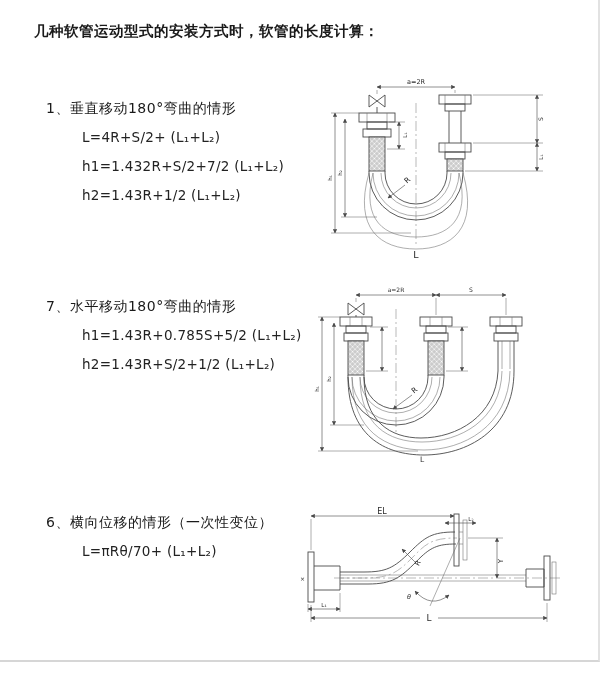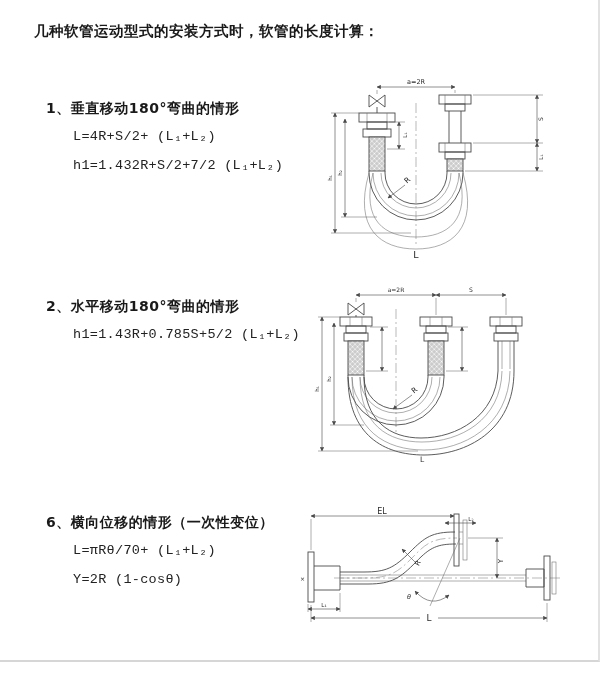--- a/index.html
+++ b/index.html
@@ -6,40 +6,41 @@
   .page{
     position:relative;width:600px;height:662px;background:#fff;overflow:hidden;
     font-family:"DejaVu Sans","Liberation Sans",sans-serif;color:#1c1c1c;
     box-sizing:border-box;border-right:2px solid #e2e2e2;border-bottom:2px solid #d6d6d6;
   }
   .title{
     position:absolute;left:34px;top:22px;font-size:14.5px;font-weight:600;
     letter-spacing:0.5px;color:#1a1a1a;white-space:nowrap;
   }
   .sec{position:absolute;left:46px;width:270px;}
-  .sec .heading{font-size:14px;font-weight:700;letter-spacing:0.5px;color:#1a1a1a;white-space:nowrap;}
-  .sec .formula{margin:9px 0 0 27px;font-size:13.5px;letter-spacing:0.3px;color:#222;white-space:nowrap;line-height:20px;font-family:Liberation Mono, monospace;}
+  .sec .heading{font-size:14px;font-weight:400;letter-spacing:0.5px;color:#1a1a1a;white-space:nowrap;}
+  .sec .formula{margin:9px 0 0 36px;font-size:13.5px;letter-spacing:0.3px;color:#222;white-space:nowrap;line-height:20px;}
   svg.diag{position:absolute;}
   svg .ln{stroke:#4a4a4a;stroke-width:0.9;fill:none;}
   svg .thin{stroke:#6a6a6a;stroke-width:0.55;fill:none;}
   svg .dim{stroke:#555;stroke-width:0.65;fill:none;}
   svg .cl{stroke:#8a8a8a;stroke-width:0.6;fill:none;stroke-dasharray:10 3 2 3;}
   svg text{font-family:"DejaVu Sans",sans-serif;fill:#2a2a2a;}
 </style>
 </head>
 <body>
 
 <div class="page">
 
   <div class="title">几种软管运动型式的安装方式时，软管的长度计算：</div>
 
   <div class="sec" style="top:100px">
     <div class="heading">1、垂直移动180°弯曲的情形</div>
     <div class="formula">L=4R+S/2+ (L₁+L₂)</div>
     <div class="formula">h1=1.432R+S/2+7/2 (L₁+L₂)</div>
+    <div class="formula">h2=1.43R+1/2 (L₁+L₂)</div>
   </div>
 
   <svg class="diag" style="left:315px;top:75px" width="270" height="190" viewBox="0 0 270 190">
     <defs>
       <marker id="ar1" viewBox="0 0 10 10" refX="9" refY="5" markerWidth="6.5" markerHeight="6.5" orient="auto-start-reverse">
         <path d="M0,0 L10,5 L0,10 z" fill="#4a4a4a"></path>
       </marker>
       <pattern id="br1" width="3.5" height="3.5" patternUnits="userSpaceOnUse" patternTransform="rotate(45)">
         <rect width="3.5" height="3.5" fill="#fff"></rect>
         <path d="M0,0 H3.5 M0,1.75 H3.5 M0,0 V3.5 M1.75,0 V3.5" stroke="#8a8a8a" stroke-width="0.45"></path>
@@ -100,22 +101,23 @@
     <text font-size="6" transform="translate(228,44) rotate(-90)" text-anchor="middle">S</text>
     <text font-size="5.5" transform="translate(228,82) rotate(-90)" text-anchor="middle">L₁</text>
 
     <path class="dim" d="M90,110 L73,123" marker-end="url(#ar1)"></path>
     <text font-size="7.5" transform="translate(94,107) rotate(-42)" text-anchor="middle">R</text>
 
     <text font-size="9.5" x="101" y="183" text-anchor="middle" fill="#222">L</text>
   </svg>
 
   <div class="sec" style="top:298px">
-    <div class="heading">2、水平移动180°弯曲的情形</div>
+    <div class="heading">7、水平移动180°弯曲的情形</div>
     <div class="formula">h1=1.43R+0.785S+5/2 (L₁+L₂)</div>
+    <div class="formula">h2=1.43R+S/2+1/2 (L₁+L₂)</div>
   </div>
 
   <svg class="diag" style="left:308px;top:283px" width="272" height="182" viewBox="0 0 272 182">
     <defs>
       <marker id="ar2" viewBox="0 0 10 10" refX="9" refY="5" markerWidth="6.5" markerHeight="6.5" orient="auto-start-reverse">
         <path d="M0,0 L10,5 L0,10 z" fill="#4a4a4a"></path>
       </marker>
       <pattern id="br2" width="3.5" height="3.5" patternUnits="userSpaceOnUse" patternTransform="rotate(45)">
         <rect width="3.5" height="3.5" fill="#fff"></rect>
         <path d="M0,0 H3.5 M0,1.75 H3.5 M0,0 V3.5 M1.75,0 V3.5" stroke="#8a8a8a" stroke-width="0.45"></path>
@@ -186,21 +188,20 @@
 
     <path class="dim" d="M104,112 L85,126" marker-end="url(#ar2)"></path>
     <text font-size="7.5" transform="translate(108,109) rotate(-40)" text-anchor="middle">R</text>
 
     <text font-size="7.5" x="114" y="179" text-anchor="middle" fill="#222">L</text>
   </svg>
 
   <div class="sec" style="top:514px">
     <div class="heading">6、横向位移的情形（一次性变位）</div>
     <div class="formula">L=πRθ/70+ (L₁+L₂)</div>
-    <div class="formula">Y=2R (1-cosθ)</div>
   </div>
 
   <svg class="diag" style="left:298px;top:506px" width="292" height="128" viewBox="0 0 292 128">
     <defs>
       <marker id="ar3" viewBox="0 0 10 10" refX="9" refY="5" markerWidth="6.5" markerHeight="6.5" orient="auto-start-reverse">
         <path d="M0,0 L10,5 L0,10 z" fill="#4a4a4a"></path>
       </marker>
     </defs>
 
     <path class="cl" d="M36,72 H262"></path>

